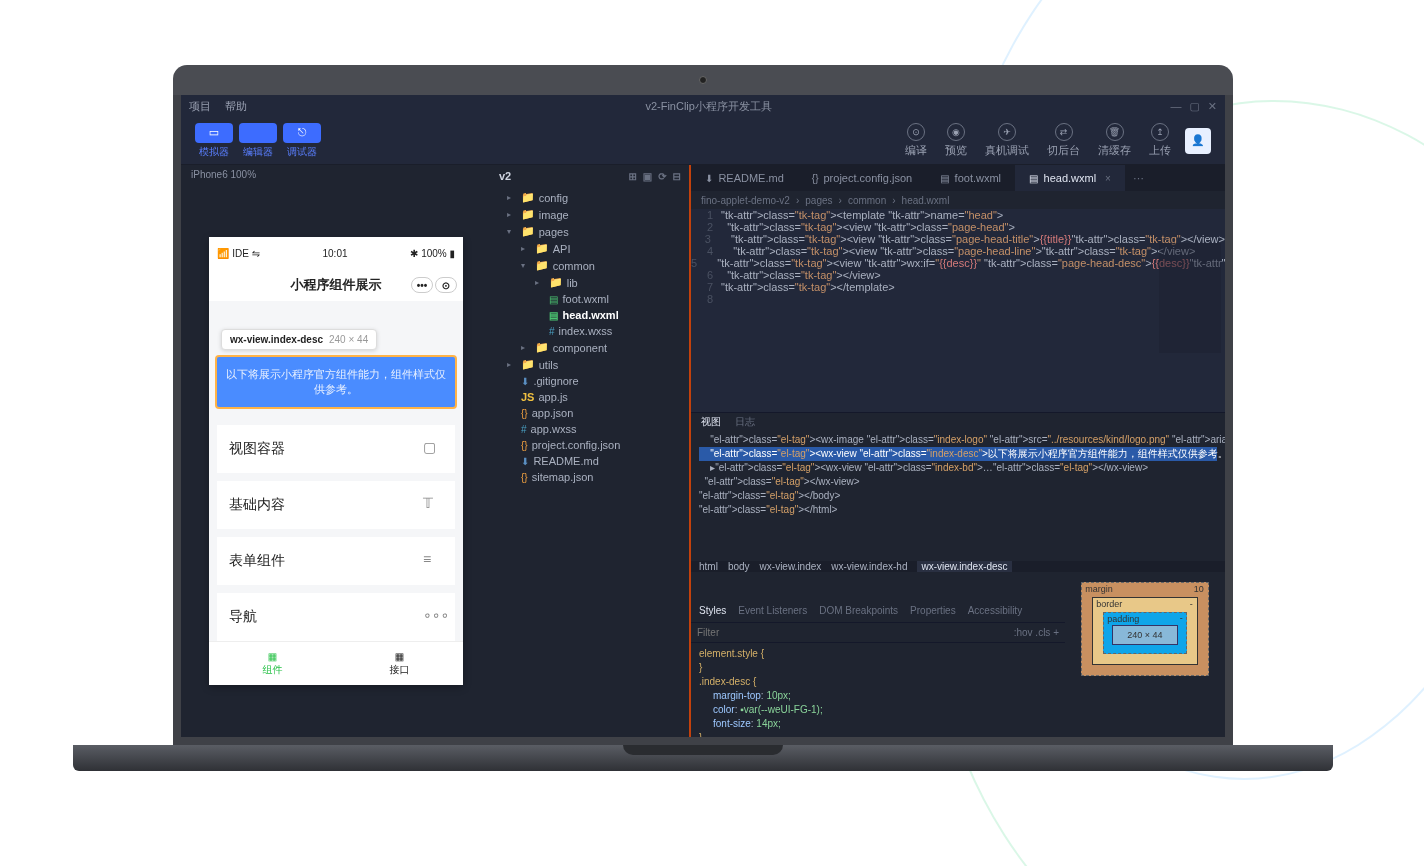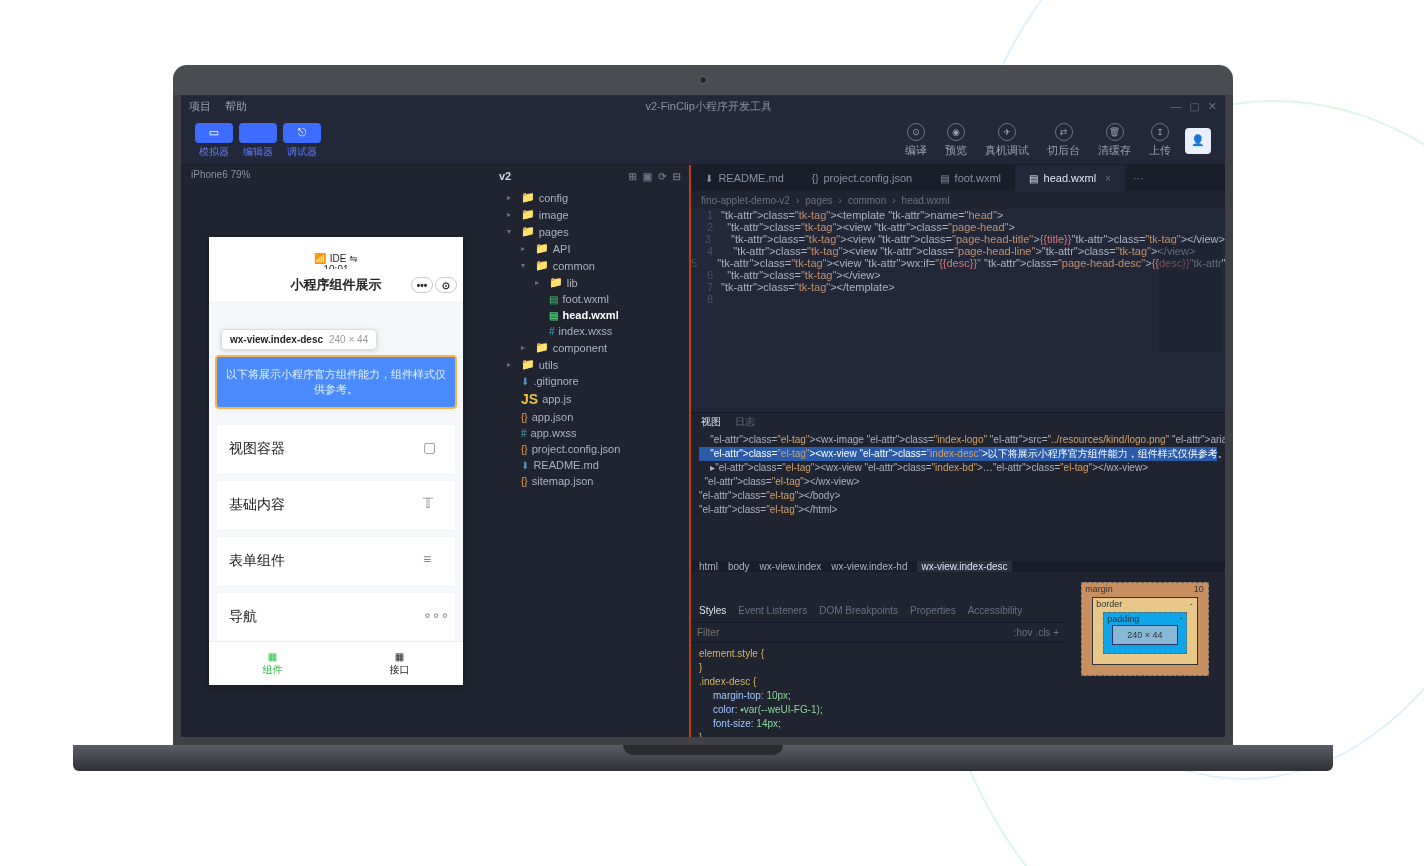--- a/index.html
+++ b/index.html
@@ -36,21 +36,21 @@
 .actbtn .ic { width: 18px; height: 18px; border: 1px solid #6a7182; border-radius: 50%; display: flex; align-items: center; justify-content: center; font-size: 9px; }
 .avatar { width: 26px; height: 26px; background: #e8f0ff; border-radius: 4px; margin-left: 14px; display:flex; align-items:center; justify-content:center; }
 
 .main { flex: 1; display: flex; overflow: hidden; }
 
 
 .sim { width: 310px; background: #1f2430; display: flex; flex-direction: column; }
 .sim-hdr { height: 22px; padding: 4px 10px; color: #8a91a2; font-size: 10px; }
 .phone-wrap { flex: 1; display: flex; justify-content: center; padding-top: 50px; }
 .phone { width: 254px; height: 448px; background: #f5f6f8; border-radius: 4px; display: flex; flex-direction: column; font-size: 12px; color: #222; box-shadow: 0 2px 8px rgba(0,0,0,.3); }
-.phone-status { height: 18px; background: #fff; display: flex; align-items: center; justify-content: space-between; padding: 16px 8px; font-size: 10px; flex-direction: column; }
+.phone-status { height: 18px; background: #fff; display: flex; align-items: center; justify-content: space-between; padding: 16px 8px; font-size: 10px; }
 .phone-nav { height: 32px; background: #fff; display: flex; align-items: center; justify-content: center; font-size: 13px; font-weight: 600; position: relative; }
 .phone-caps { position: absolute; right: 6px; display: flex; gap: 2px; }
 .cap { width: 22px; height: 16px; border: 1px solid #ccc; border-radius: 10px; display: flex; align-items: center; justify-content: center; font-size: 10px; background:#fff; }
 .phone-body { flex: 1; padding: 12px 8px; overflow: hidden; position: relative; }
 .tooltip-box { position: absolute; top: 28px; left: 12px; background: #fff; border: 1px solid #ddd; border-radius: 4px; padding: 4px 8px; font-size: 10px; box-shadow: 0 1px 4px rgba(0,0,0,.15); z-index: 2; }
 .tooltip-box .dim { color: #999; margin-left: 6px; }
 .hl-desc { margin-top: 44px; background: #4a8cff; color: #e8f0ff; padding: 10px 8px; border-radius: 2px; font-size: 11px; text-align: center; box-shadow: 0 0 0 2px #ffb347; }
 .menu-list { margin-top: 18px; }
 .menu-item { background: #fff; margin-bottom: 8px; padding: 14px 12px; display: flex; justify-content: space-between; align-items: center; font-size: 14px; }
 .menu-item .mi-ic { width: 20px; height: 20px; color: #888; }
@@ -59,21 +59,21 @@
 .phone-tab .on { color: #2bc24a; }
 
 
 .tree { width: 200px; background: #1f2430; border-right: 2px solid #c2410c; overflow: hidden; }
 .tree-hdr { height: 22px; display: flex; align-items: center; padding: 0 8px; color: #cfd4e0; font-weight: 600; justify-content: space-between; }
 .tree-hdr .ics { display: flex; gap: 6px; color: #6a7182; font-size: 10px; }
 .tree-body { padding: 2px 0; }
 .tn { display: flex; align-items: center; gap: 4px; padding: 2px 6px; color: #aab1c0; cursor: pointer; white-space: nowrap; }
 .tn .arr { width: 10px; font-size: 8px; color: #6a7182; }
 .tn .fold { color: #3d6cff; font-size: 11px; }
-.tn .fjs { color: #f0c040; font-size: 14px; font-weight: bold; }
+.tn .fjs { color: #f0c040; font-size: 11px; font-weight: bold; }
 .tn .fjson { color: #f0a040; font-size: 10px; }
 .tn .fwxml { color: #4ac270; font-size: 10px; }
 .tn .fwxss { color: #4aa0c2; font-size: 10px; }
 .tn .fmd { color: #5a8fc2; font-size: 10px; }
 .tn.sel { color: #fff; font-weight: 600; }
 .d1 { padding-left: 16px; } .d2 { padding-left: 30px; } .d3 { padding-left: 44px; }
 
 
 .editor { flex: 1; display: flex; flex-direction: column; background: #1f2430; overflow: hidden; }
 .tabs { height: 26px; display: flex; align-items: center; background: #1a1e2a; }
@@ -183,21 +183,21 @@
               <div class="ic">↥</div>
               <div>上传</div>
             </div>
           </div>
         <div class="avatar">👤</div>
       </div>
 
       <div class="main">
 
         <div class="sim">
-          <div class="sim-hdr">iPhone6 79%</div>
+          <div class="sim-hdr">iPhone6 100%</div>
           <div class="phone-wrap">
             <div class="phone">
               <div class="phone-status">
                 <span>📶 IDE ⇋</span>
                 <span>10:01</span>
                 <span>✱ 100% ▮</span>
               </div>
               <div class="phone-nav">
                 <span>小程序组件展示</span>
                 <div class="phone-caps">

